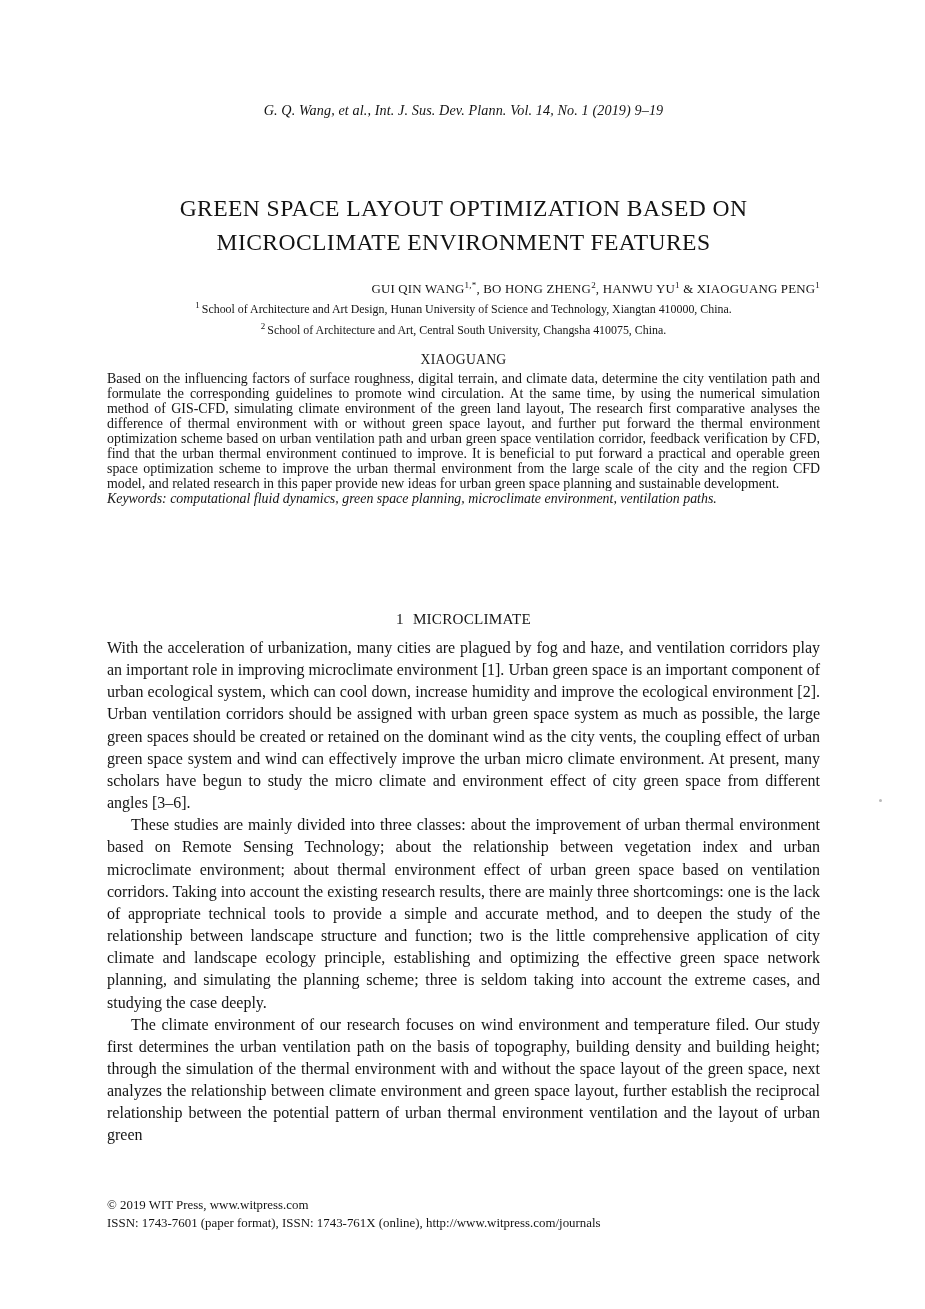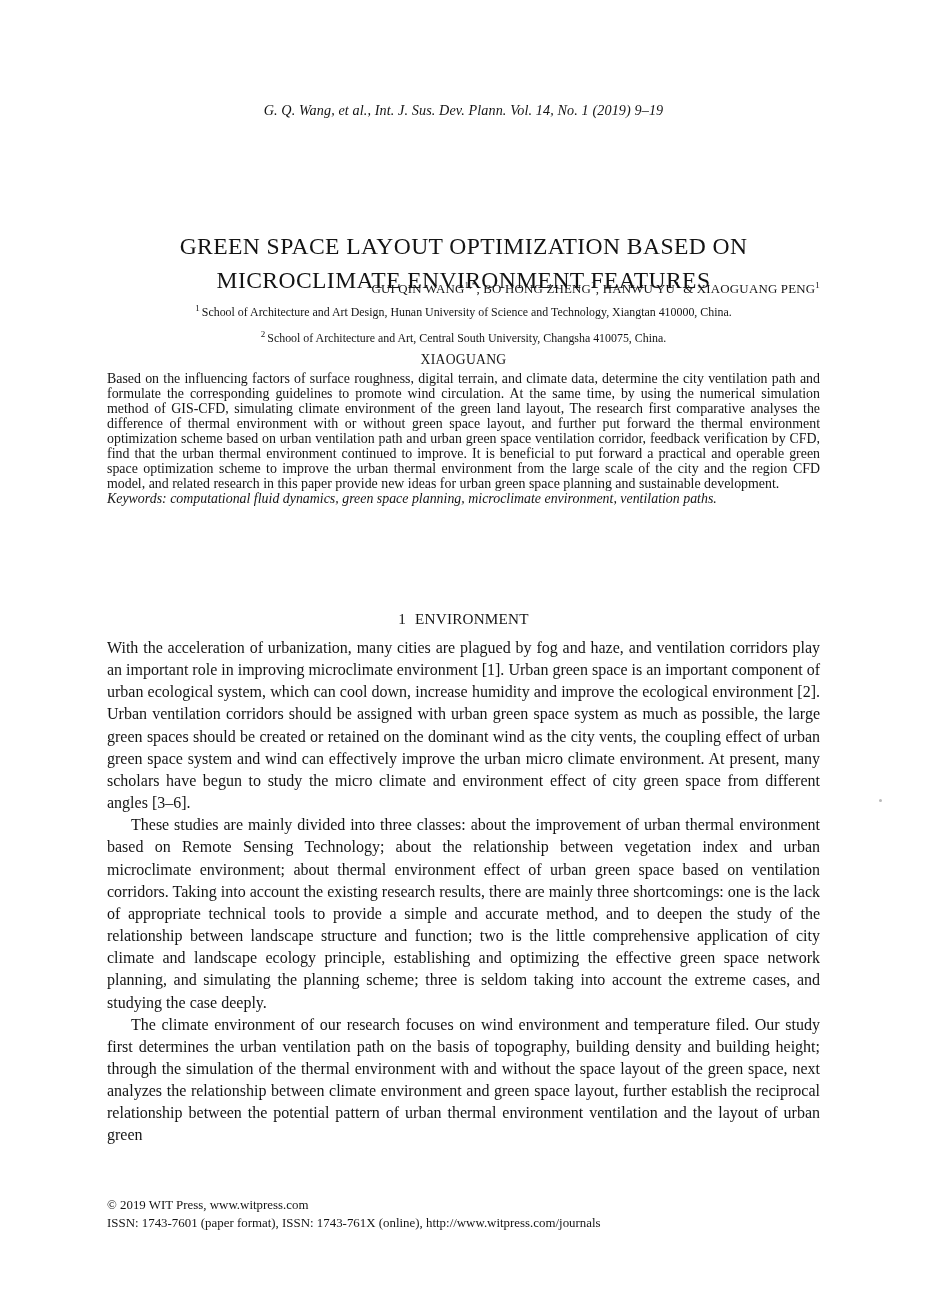--- a/index.html
+++ b/index.html
@@ -22,36 +22,35 @@
     letter-spacing: 0.1px;
   }
 
   .paper-title {
     top: 191px;
     text-align: center;
     font-size: 23.6px;
     line-height: 34px;
     letter-spacing: 0.4px;
     font-weight: normal;
-    margin-top: 38px;
   }
 
   .authors {
     top: 280px;
     text-align: right;
     font-size: 12.9px;
     letter-spacing: 0.2px;
   }
   .authors sup, .affiliation sup { font-size: 9px; }
 
   .affiliations {
     top: 297px;
     text-align: center;
     font-size: 11.9px;
-    line-height: 22px;
+    line-height: 17px;
   }
   .affiliation sup { margin-right: 2px; }
 
   .abstract-block { top: 352px; }
   .abstract-heading {
     text-align: center;
     font-size: 13.6px;
     letter-spacing: 0.3px;
     margin-bottom: 3px;
   }
@@ -115,21 +114,21 @@
     <div class="affiliation"><sup>2</sup><span>School of Architecture and Art, Central South University, Changsha 410075, China.</span></div>
   </div>
 
   <div class="col abstract-block">
     <div class="abstract-heading">XIAOGUANG</div>
     <div class="abstract-body">Based on the influencing factors of surface roughness, digital terrain, and climate data, determine the city ventilation path and formulate the corresponding guidelines to promote wind circulation. At the same time, by using the numerical simulation method of GIS-CFD, simulating climate environment of the green land layout, The research first comparative analyses the difference of thermal environment with or without green space layout, and further put forward the thermal environment optimization scheme based on urban ventilation path and urban green space ventilation corridor, feedback verification by CFD, find that the urban thermal environment continued to improve. It is beneficial to put forward a practical and operable green space optimization scheme to improve the urban thermal environment from the large scale of the city and the region CFD model, and related research in this paper provide new ideas for urban green space planning and sustainable development.</div>
     <div class="abstract-keywords">Keywords: computational fluid dynamics, green space planning, microclimate environment, ventilation paths.</div>
   </div>
 
   <div class="col intro-block">
-    <div class="section-heading"><span class="section-number">1</span><span>ENVIRONMENT</span></div>
+    <div class="section-heading"><span class="section-number">1</span><span>MICROCLIMATE</span></div>
     <p class="body-par">With the acceleration of urbanization, many cities are plagued by fog and haze, and ventilation corridors play an important role in improving microclimate environment [1]. Urban green space is an important component of urban ecological system, which can cool down, increase humidity and improve the ecological environment [2]. Urban ventilation corridors should be assigned with urban green space system as much as possible, the large green spaces should be created or retained on the dominant wind as the city vents, the coupling effect of urban green space system and wind can effectively improve the urban micro climate environment. At present, many scholars have begun to study the micro climate and environment effect of city green space from different angles  [3–6].</p>
     <p class="body-par indent">These studies are mainly divided into three classes: about the improvement of urban thermal environment based on Remote Sensing Technology; about the relationship between vegetation index and urban microclimate environment; about thermal environment effect of urban green space based on ventilation corridors. Taking into account the existing research results, there are mainly three shortcomings: one is the lack of appropriate technical tools to provide a simple and accurate method, and to deepen the study of the relationship between landscape structure and function; two is the little comprehensive application of city climate and landscape ecology principle, establishing and optimizing the effective green space network planning, and simulating the planning scheme; three is seldom taking into account the extreme cases, and studying the case deeply.</p>
     <p class="body-par indent">The climate environment of our research focuses on wind environment and temperature filed. Our study first determines the urban ventilation path on the basis of topography, building density and building height; through the simulation of the thermal environment with and without the space layout of the green space, next analyzes the relationship between climate environment and green space layout, further establish the reciprocal relationship between the potential pattern of urban thermal environment ventilation and the layout of urban green</p>
   </div>
 
   <div class="col footer-block">
     <div>© 2019 WIT Press, www.witpress.com</div>
     <div>ISSN: 1743-7601 (paper format), ISSN: 1743-761X (online), http://www.witpress.com/journals</div>
   </div>
 

